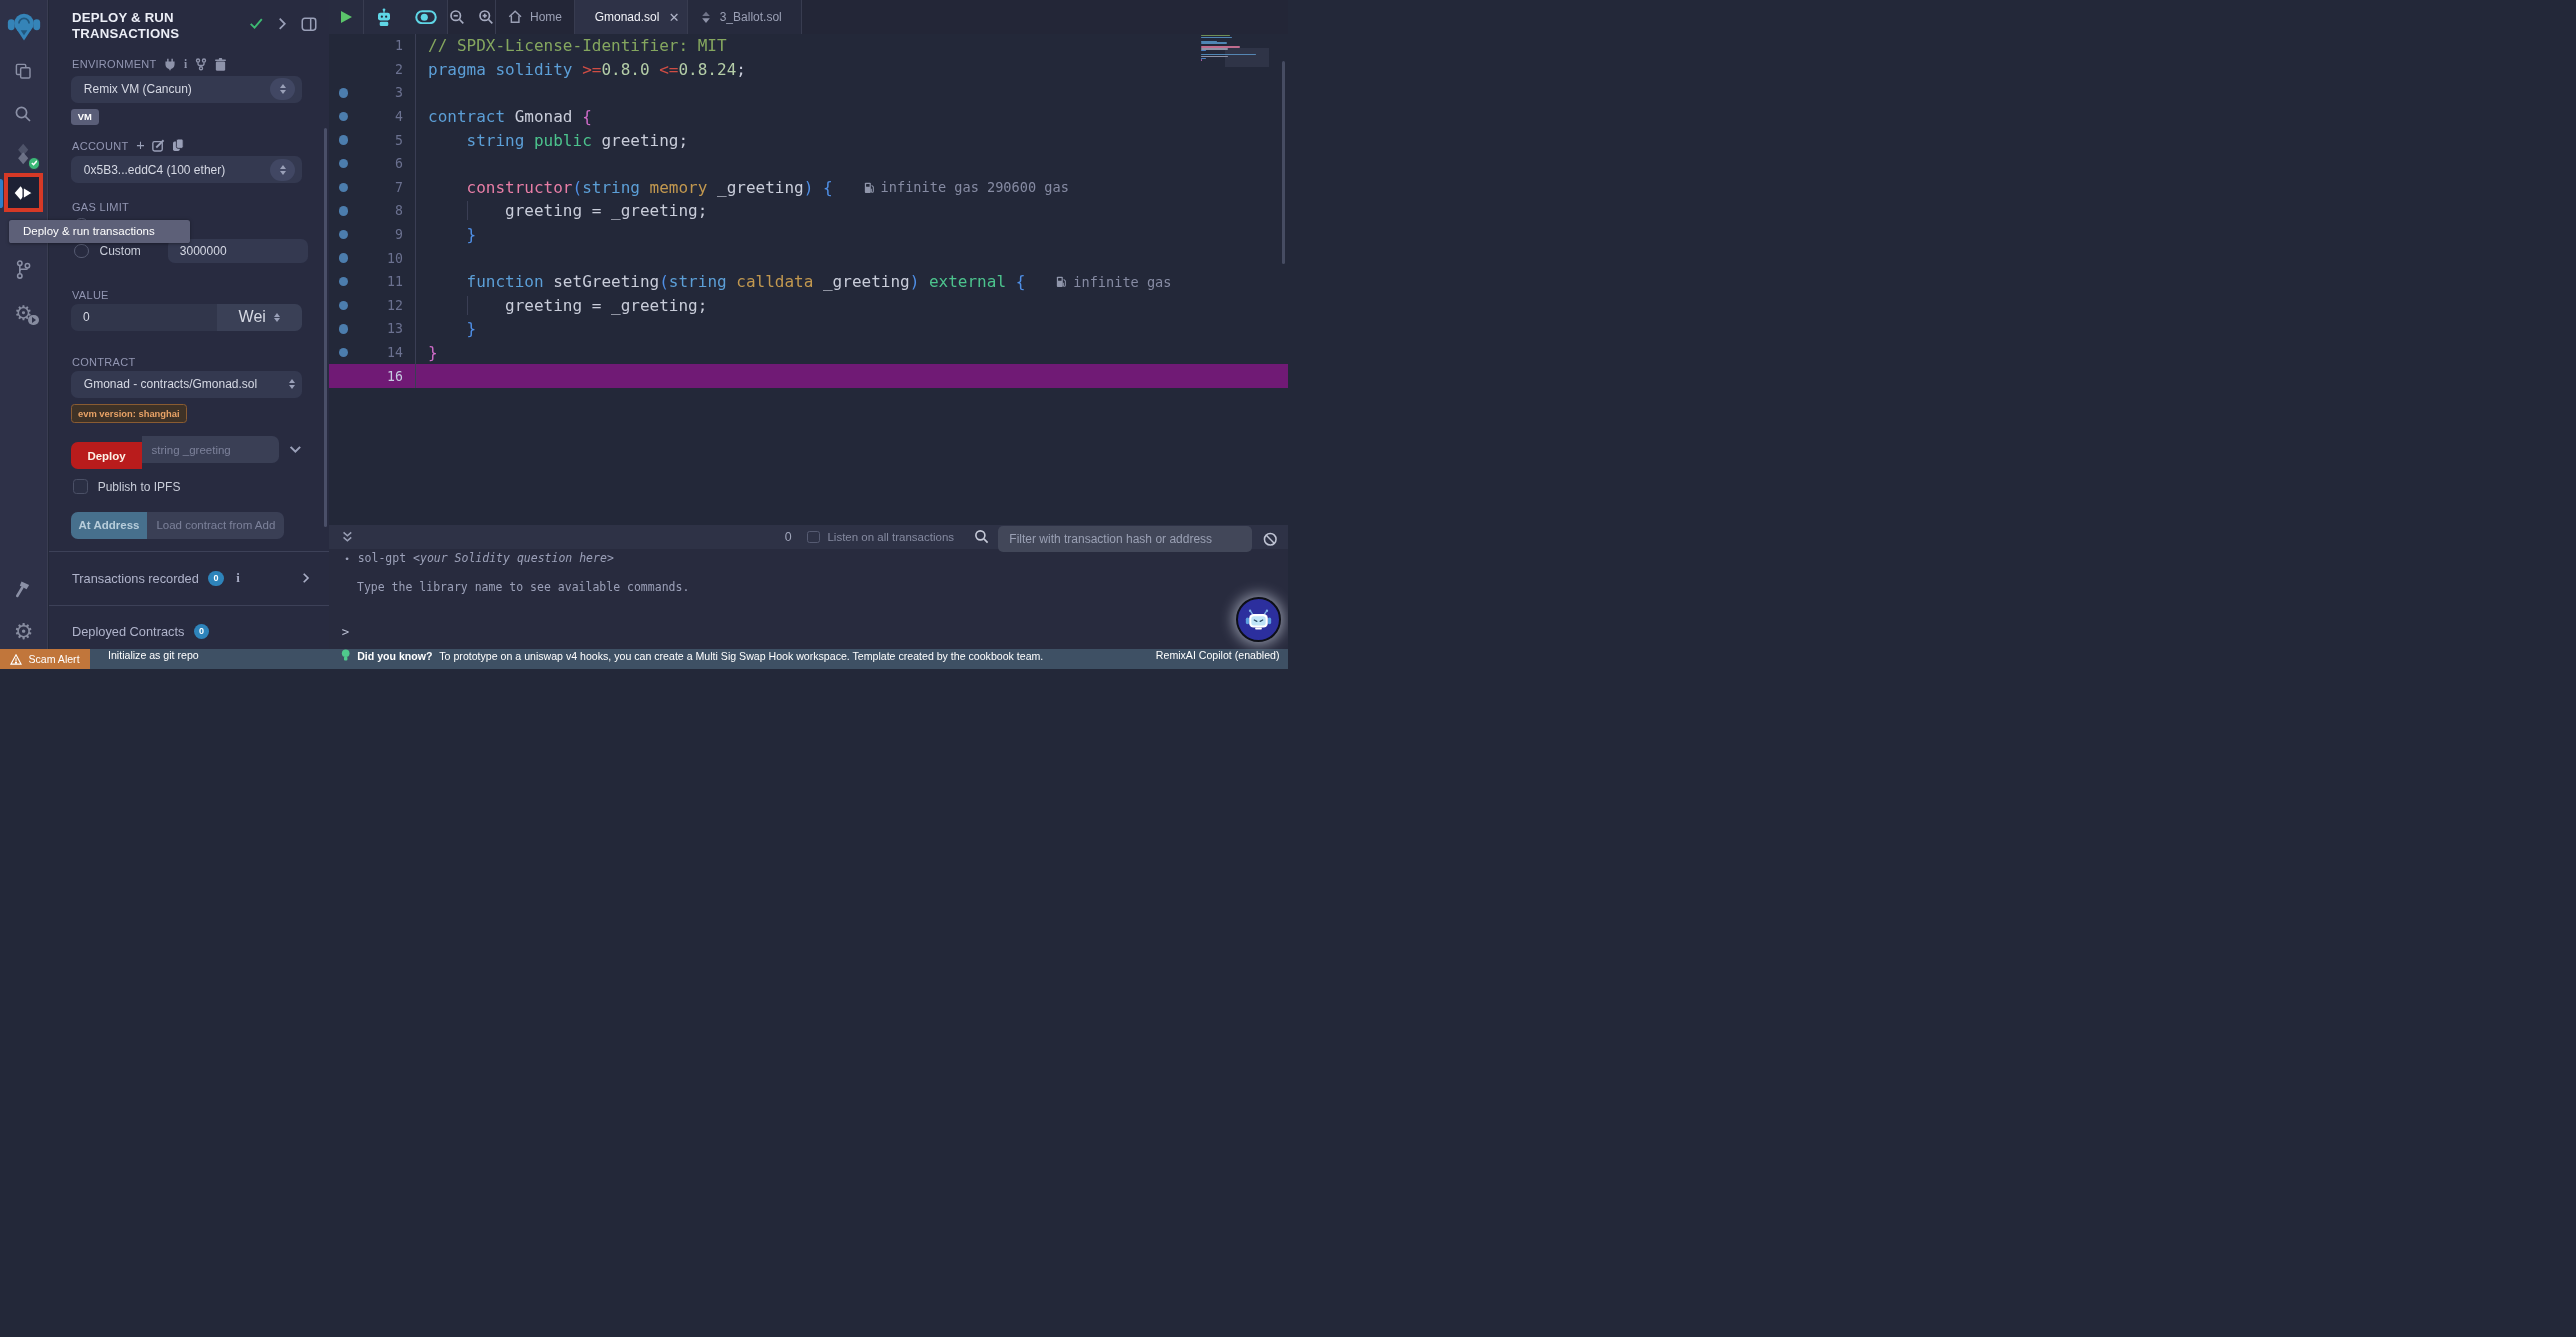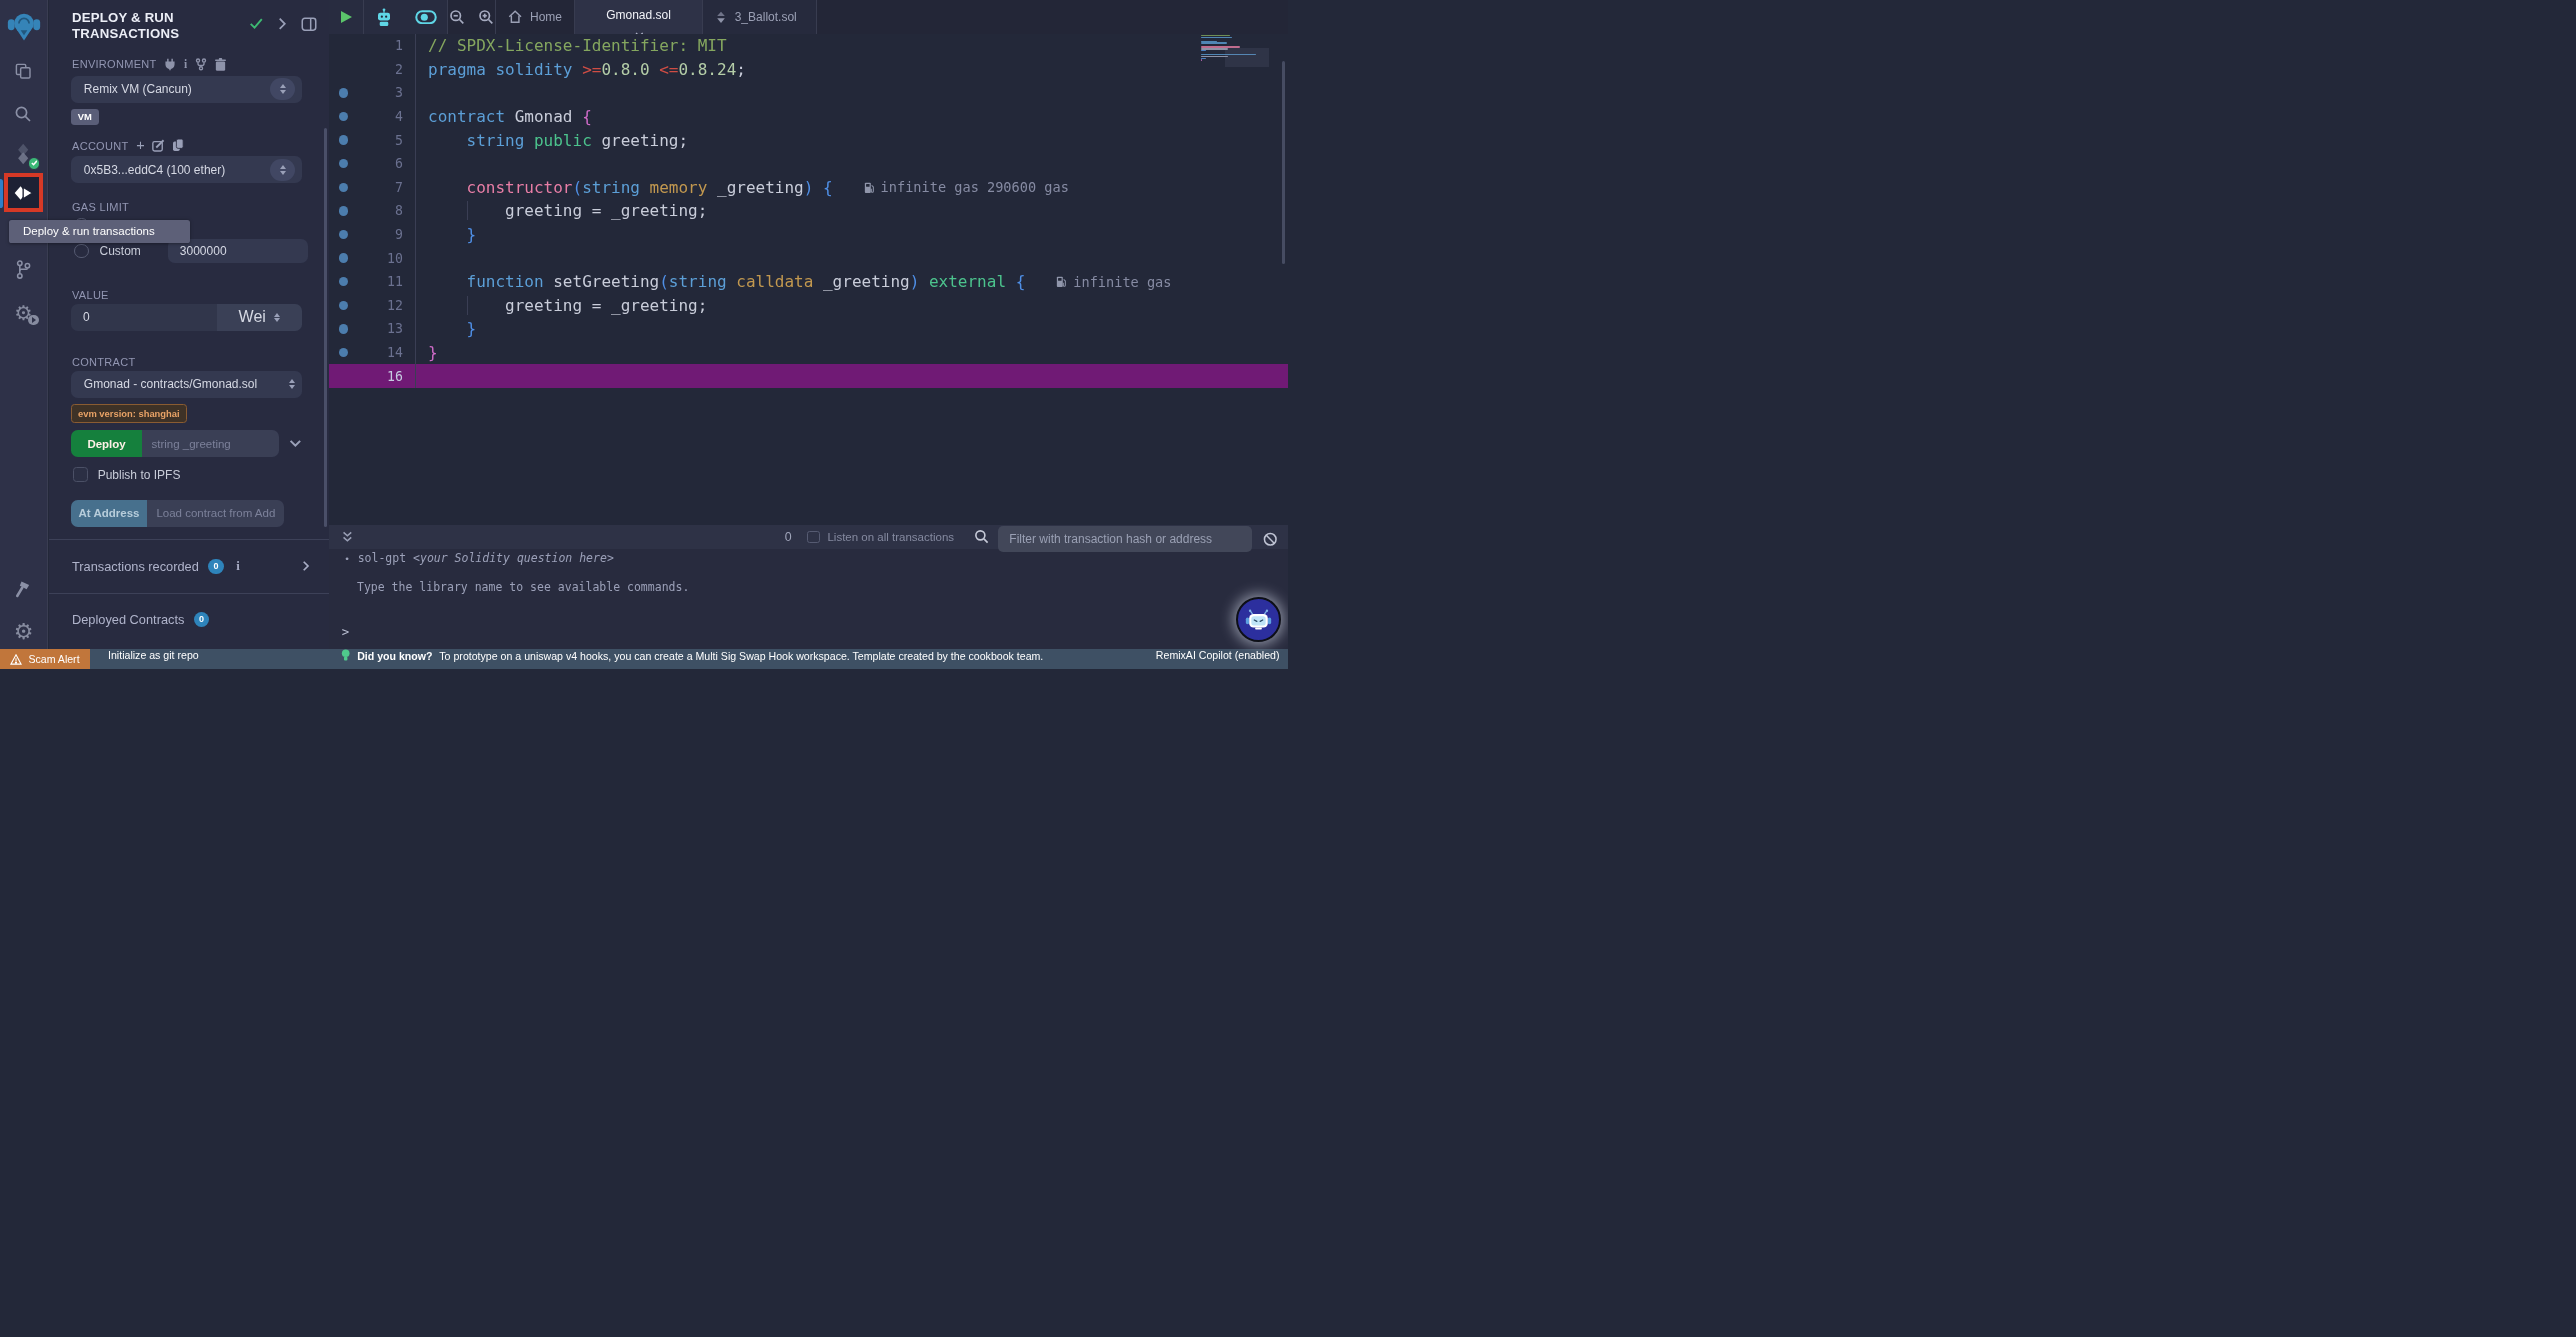--- a/index.html
+++ b/index.html
@@ -43,21 +43,21 @@
   .radio { width:14.5px; height:14.5px; border-radius:50%; border:1.7px solid #565b72; background:transparent; flex:0 0 auto; }
   .radio-label { font-size:12px; color:#c9cdd9; }
   .small-input { background:#343950; border:none; border-radius:6.8px; color:#d6d9e4; font-size:12px; padding:0 12px; font-family:"Liberation Sans",sans-serif; outline:none; }
   .value-row { display:flex; margin:3.4px 27px 0 22px; }
   .value-input { flex:1; height:27px; background:#31364b; border-radius:6.8px 0 0 6.8px; border:none; color:#d6d9e4; font-size:12px; padding:0 12px; outline:none; min-width:0; }
   .unit-box { width:85px; height:27px; background:#3a4056; border-radius:0 6.8px 6.8px 0; display:flex; align-items:center; justify-content:center; gap:8.5px; }
   .unit-text { font-size:16px; color:#d6d9e4; }
   .evm-badge { display:inline-block; margin:6.8px 0 0 22px; background:#3e3227; border:0.9px solid #8a5c32; color:#e8a266; font-size:9.4px; font-weight:700; padding:2.6px 6px; border-radius:3.4px; }
   .combo-row { display:flex; align-items:center; margin:7.7px 27px 0 22px; }
   .combo-btn { width:76px; height:27px; border:none; border-radius:6.8px 0 0 6.8px; font-weight:700; font-size:11.5px; cursor:pointer; font-family:"Liberation Sans",sans-serif; }
-  .deploy-btn { background:#15803d; color:#fdf1e7; }
+  .deploy-btn { background:#b91c1c; color:#fdf1e7;margin-top:12px; }
   .ataddr-btn { background:#47708d; color:#b7cddb; }
   .combo-input { width:137px; height:27px; background:#3a3f55; border:none; border-radius:0 6.8px 6.8px 0; color:#c9cdd9; font-size:11.5px; padding:0 9.4px; outline:none; }
   .combo-input::placeholder { color:#7c819a; }
   .combo-chev { margin-left:10.2px; }
   .check-row { display:flex; align-items:center; gap:10.2px; padding-left:24px; margin-top:10.2px; }
   .checkbox { width:14.5px; height:14.5px; border-radius:3.4px; border:1.3px solid #4b5066; background:#2b2f44; }
   .check-label { font-size:12px; color:#c9cdd9; }
   .divider { height:0.9px; background:#3d4158; margin-top:12px; }
   .drawer-row { display:flex; align-items:center; padding:0 19px 0 23px; height:53px; }
   .drawer-row2 { display:flex; align-items:center; padding:0 19px 0 23px; height:51px; }
@@ -72,21 +72,21 @@
 
   
   .main { position:absolute; left:329px; top:0; right:0; height:649px; background:#232839; }
   .tabbar { height:34px; background:#232637; display:flex; align-items:stretch; }
   .seg { display:flex; align-items:center; justify-content:center; border-right:0.9px solid #383c50; gap:22px; }
   .seg-play { width:35px; background:#282c40; }
   .seg-tools { width:84px; background:#282c40; }
   .seg-zoom { width:48px; gap:13.6px; }
   .tab { display:flex; align-items:center; padding:0 12px; gap:7.7px; border-right:0.9px solid #383c50; font-size:12px; color:#9ba0b5; cursor:pointer; }
   .tab-home { width:79px; }
-  .tab-active { background:#2e3247; color:#f2f3f8; width:128px;flex-direction:column; }
+  .tab-active { background:#2e3247; color:#f2f3f8; width:113px; }
   .tab-ballot { width:114px; background:#262a3d; }
   .tab-close { color:#aeb2c6; font-size:12.8px; margin-left:1.7px; }
   .play-tri { width:0; height:0; border-left:11px solid #5bc46a; border-top:6.8px solid transparent; border-bottom:6.8px solid transparent; }
 
   .editor { position:absolute; top:34px; left:0; right:0; bottom:124px; background:#232839; overflow:hidden; }
   .code-line { display:flex; align-items:center; height:23.6px; font-family:"DejaVu Sans Mono",monospace; font-size:16px; white-space:pre; }
   .code-line.active { background:#701a75; }
   .glyph { width:29px; display:flex; justify-content:center; flex:0 0 auto; }
   .blue-dot { width:9.4px; height:9.4px; border-radius:50%; background:#4c7dad; }
   .lnum { width:58px; flex:0 0 auto; text-align:right; padding-right:12px; font-size:13.2px; color:#6b7190; border-right:0.9px solid #3a3e54; align-self:stretch; display:flex; align-items:center; justify-content:flex-end; }

